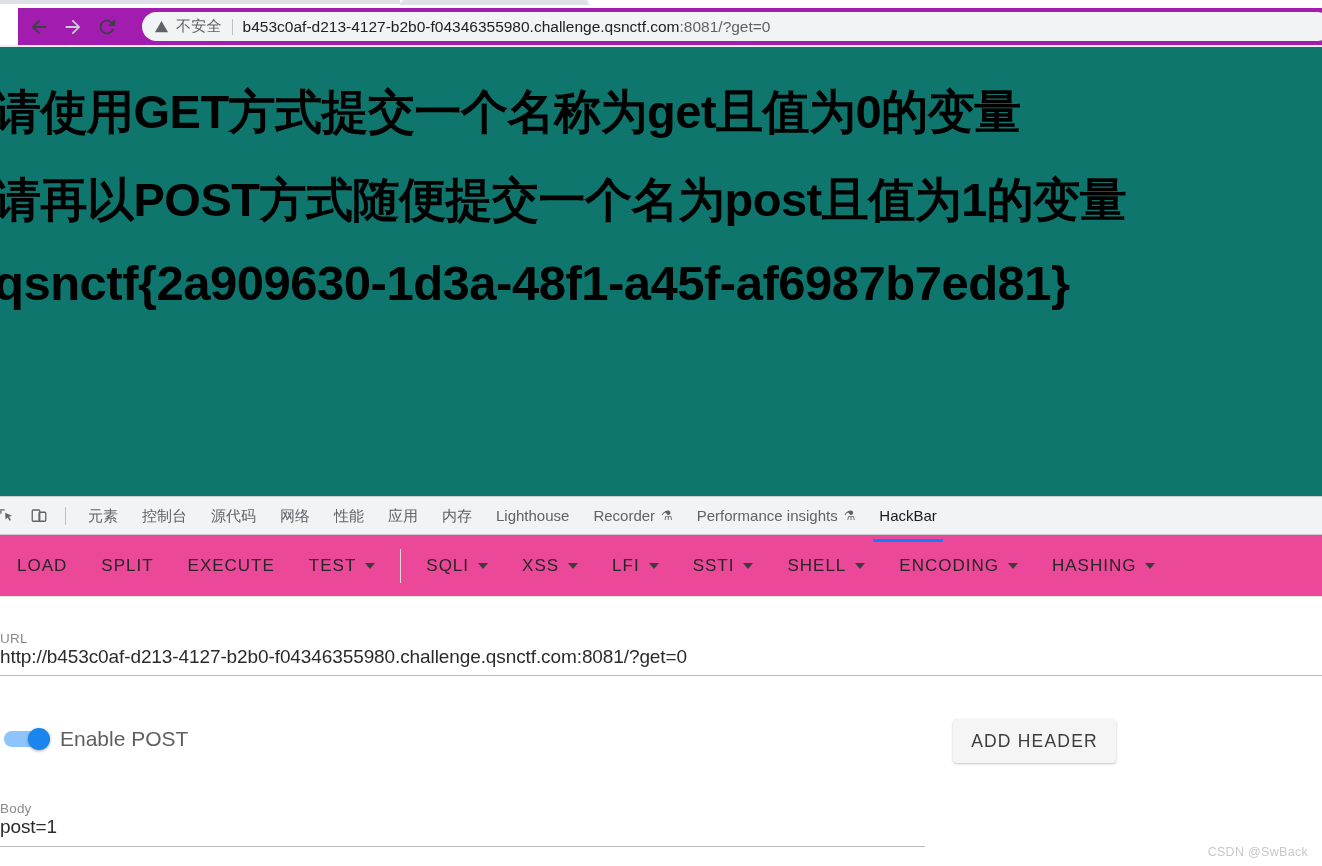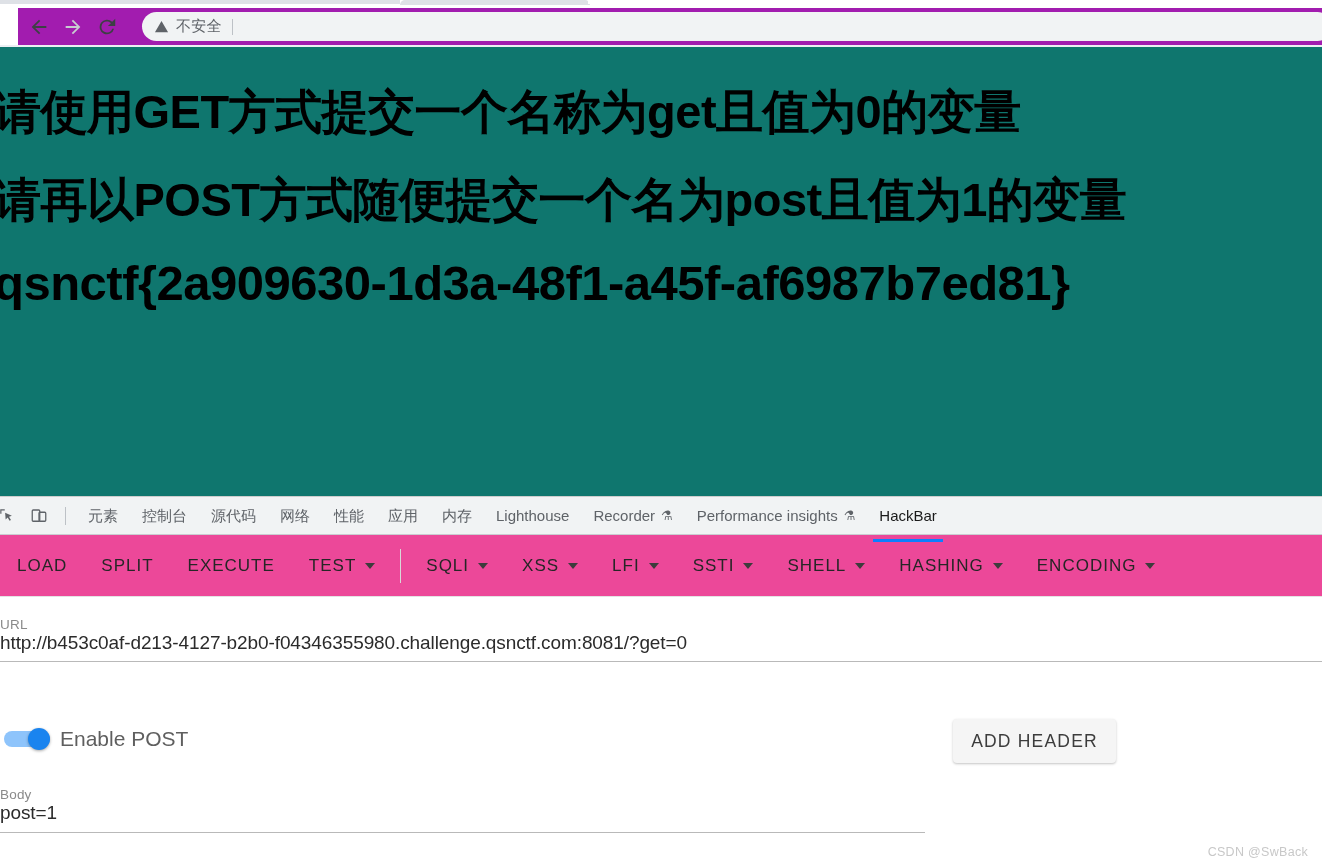--- a/index.html
+++ b/index.html
@@ -215,20 +215,21 @@
     height: 270px;
   }
   .fld {
     position: absolute;
   }
   .fld-label {
     font-size: 13.5px;
     color: #8a8a8a;
     font-family: "Liberation Sans", sans-serif;
     letter-spacing: 0.2px;
+    margin-top: 14px;
   }
   .fld-value {
     font-size: 19px;
     color: #2b2b2b;
     font-family: "Liberation Sans", sans-serif;
     letter-spacing: -0.1px;
     white-space: nowrap;
   }
   .fld-underline {
     height: 1px;
@@ -340,20 +341,21 @@
   </div>
 
   <div id="omnibox">
     <span class="warn-icon">
       <svg width="15" height="15" viewBox="0 0 24 24">
           <path d="M12 3 1.5 21h21L12 3zm1 13h-2v2h2v-2zm0-7h-2v5h2V9z" fill="#5f6368"></path>
         </svg>
     </span>
     <span class="sec-text">不安全</span>
     <span class="divider"></span>
+    <span class="url-text"><span>b453c0af-d213-4127-b2b0-f04346355980.challenge.qsnctf.com</span><span class="dim">:8081/?get=0</span></span>
   </div>
 </div>
 <div id="chrome-sep"></div>
 
 <div id="page-viewport">
   <div class="page-line" id="page-line-1">请使用GET方式提交一个名称为get且值为0的变量</div>
   <div class="page-line" id="page-line-2">请再以POST方式随便提交一个名为post且值为1的变量</div>
   <div class="page-line" id="page-line-3">qsnctf{2a909630-1d3a-48f1-a45f-af6987b7ed81}</div>
 </div>
 
@@ -440,25 +442,25 @@
       </div>
     <div class="hb-btn">
         <span>SSTI</span>
         <span class="hb-caret"></span>
       </div>
     <div class="hb-btn">
         <span>SHELL</span>
         <span class="hb-caret"></span>
       </div>
     <div class="hb-btn">
+        <span>ENCODING</span>
+        <span class="hb-caret"></span>
+      </div>
+    <div class="hb-btn">
         <span>HASHING</span>
-        <span class="hb-caret"></span>
-      </div>
-    <div class="hb-btn">
-        <span>ENCODING</span>
         <span class="hb-caret"></span>
       </div>
   </div>
 
   <div id="hb-body">
 
     <div class="fld" id="fld-url">
       <div class="fld-label">URL</div>
       <div class="fld-value">http://b453c0af-d213-4127-b2b0-f04346355980.challenge.qsnctf.com:8081/?get=0</div>
       <div class="fld-underline"></div>

